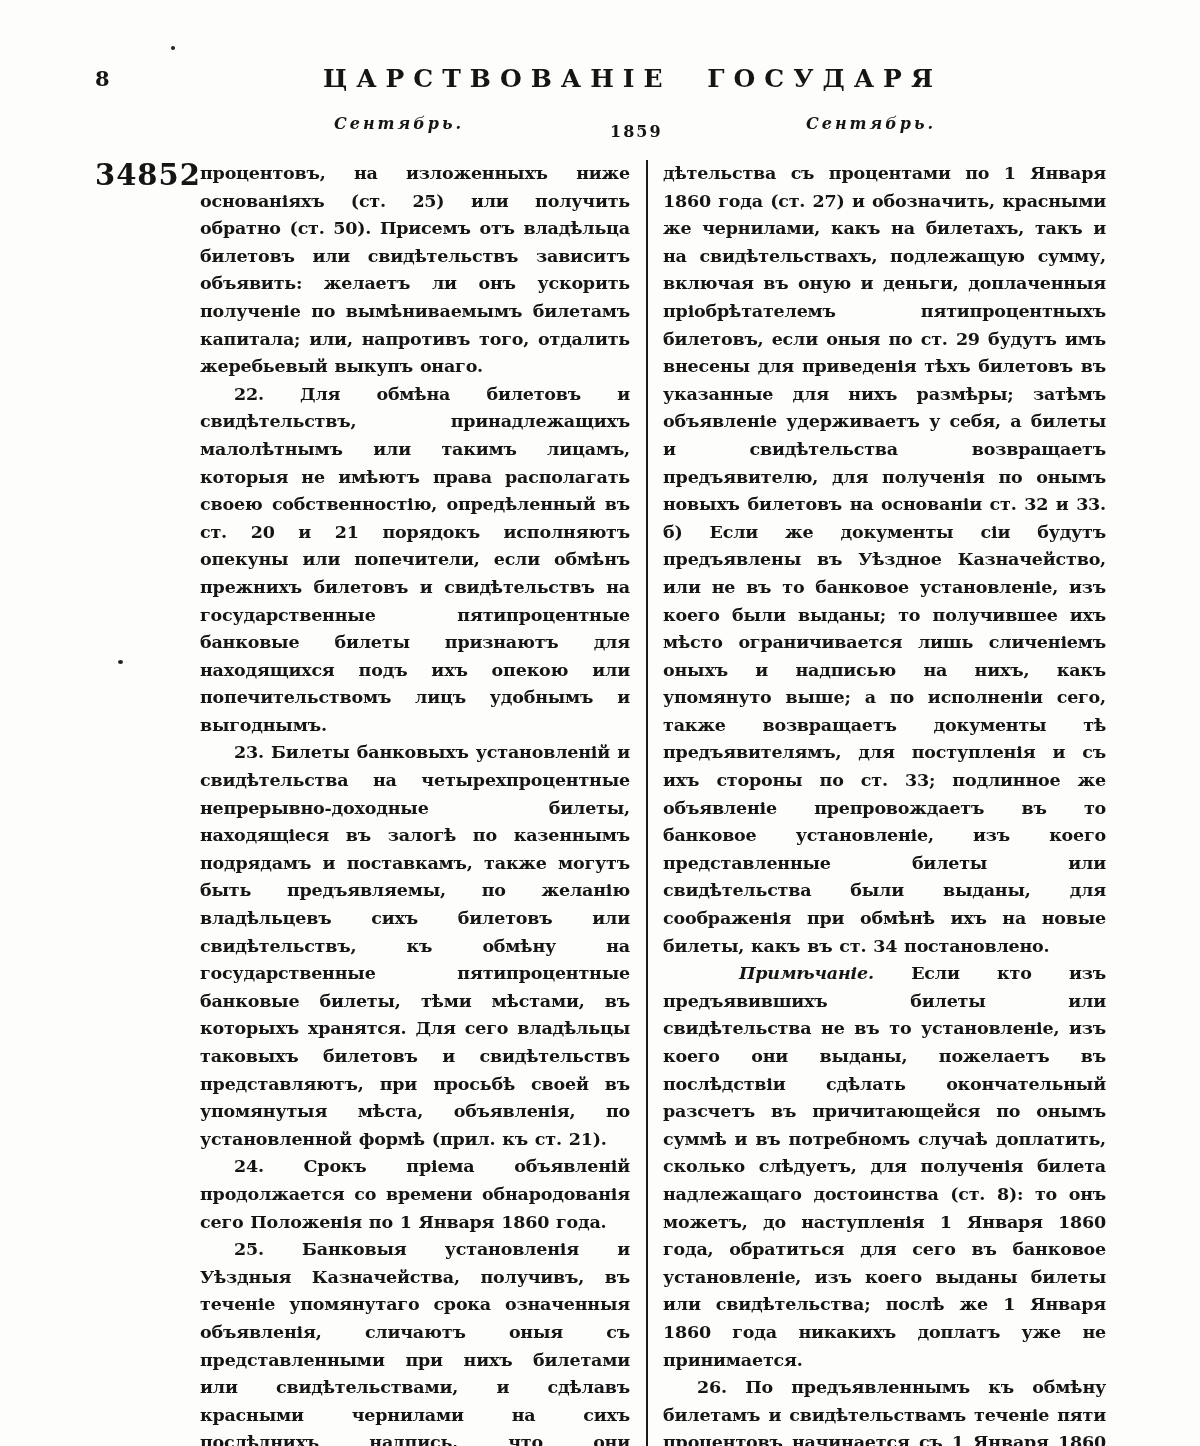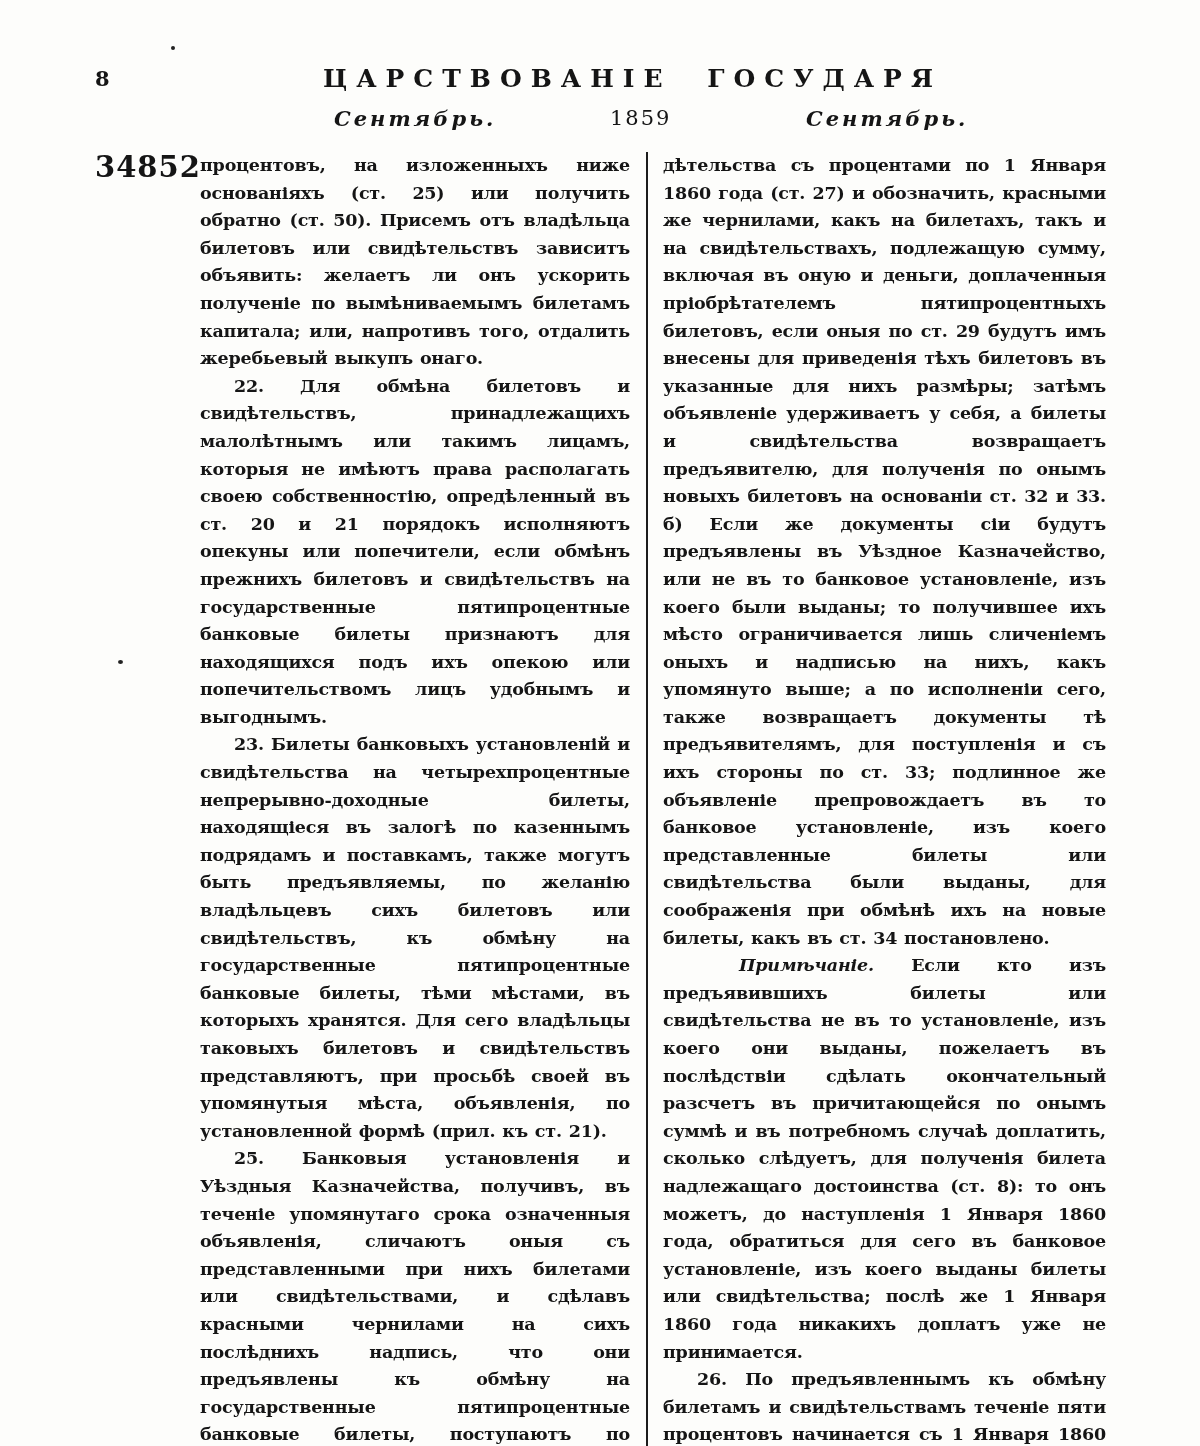--- a/index.html
+++ b/index.html
@@ -20,25 +20,25 @@
     position: absolute; left: 95px; top: 2px;
     font-size: 21px; font-weight: bold;
   }
   .doc-title {
     margin: 0; padding-left: 65px;
     text-align: center;
     font-size: 25px; font-weight: bold;
     letter-spacing: 9px; word-spacing: 18px;
     white-space: nowrap;
   }
-  .header-row2 { position: relative; height: 30px; margin-top: 8px; font-size: 21px; font-weight: bold; }
+  .header-row2 { position: relative; height: 30px; margin-top: 16px; font-size: 16px; font-weight: bold; }
   .month { font-style: italic; letter-spacing: 3px; position: absolute; top: 0; }
   .month-left { left: 334px; }
   .month-right { left: 806px; }
-  .year { position: absolute; left: 610px; top: 0; letter-spacing: 2px; font-weight: normal; }
+  .year { position: absolute; left: 610px; top: 8px; letter-spacing: 2px; font-weight: bold; }
   
   .page-body {
     display: grid;
     grid-template-columns: 105px 430px 33px 443px;
     padding: 16px 0 0 95px;
     align-items: stretch;
   }
   .margin-number {
     font-size: 29px; font-weight: bold;
     letter-spacing: 1px; line-height: 30px;
@@ -83,20 +83,21 @@
   </header>
 
   <div class="page-body">
 
     <div class="margin-number">34852</div>
 
     <div class="col left-col">
       <p class="no-indent">процентовъ, на изложенныхъ ниже основаніяхъ (ст. 25) или получить обратно (ст. 50). Присемъ отъ владѣльца билетовъ или свидѣтельствъ зависитъ объявить: желаетъ ли онъ ускорить полученіе по вымѣниваемымъ билетамъ капитала; или, напротивъ того, отдалить жеребьевый выкупъ онаго.</p>
       <p>22. Для обмѣна билетовъ и свидѣтельствъ, принадлежащихъ малолѣтнымъ или такимъ лицамъ, которыя не имѣютъ права располагать своею собственностію, опредѣленный въ ст. 20 и 21 порядокъ исполняютъ опекуны или попечители, если обмѣнъ прежнихъ билетовъ и свидѣтельствъ на государственные пятипроцентные банковые билеты признаютъ для находящихся подъ ихъ опекою или попечительствомъ лицъ удобнымъ и выгоднымъ.</p>
       <p>23. Билеты банковыхъ установленій и свидѣтельства на четырехпроцентные непрерывно-доходные билеты, находящіеся въ залогѣ по казеннымъ подрядамъ и поставкамъ, также могутъ быть предъявляемы, по желанію владѣльцевъ сихъ билетовъ или свидѣтельствъ, къ обмѣну на государственные пятипроцентные банковые билеты, тѣми мѣстами, въ которыхъ хранятся. Для сего владѣльцы таковыхъ билетовъ и свидѣтельствъ представляютъ, при просьбѣ своей въ упомянутыя мѣста, объявленія, по установленной формѣ (прил. къ ст. 21).</p>
+      <p>24. Срокъ пріема объявленій продолжается со времени обнародованія сего Положенія по 1 Января 1860 года.</p>
       <p>25. Банковыя установленія и Уѣздныя Казначейства, получивъ, въ теченіе упомянутаго срока означенныя объявленія, сличаютъ оныя съ представленными при нихъ билетами или свидѣтельствами, и сдѣлавъ красными чернилами на сихъ послѣднихъ надпись, что они предъявлены къ обмѣну на государственные пятипроцентные банковые билеты, поступаютъ по нижеслѣдующему порядку: а) Если билеты или свидѣтельства предъявлены въ то банковое установленіе, которое ихъ выдало: то оно, независимо отъ сказаннаго сличенія и надписи, обязывается повѣрить сіи документы съ своими книгами; вычислить стоимость билета или сви-</p>
     </div>
 
     <div class="divider-cell">
       <div class="column-divider"></div>
     </div>
 
     <div class="col right-col">
       <p class="no-indent">дѣтельства съ процентами по 1 Января 1860 года (ст. 27) и обозначить, красными же чернилами, какъ на билетахъ, такъ и на свидѣтельствахъ, подлежащую сумму, включая въ оную и деньги, доплаченныя пріобрѣтателемъ пятипроцентныхъ билетовъ, если оныя по ст. 29 будутъ имъ внесены для приведенія тѣхъ билетовъ въ указанные для нихъ размѣры; затѣмъ объявленіе удерживаетъ у себя, а билеты и свидѣтельства возвращаетъ предъявителю, для полученія по онымъ новыхъ билетовъ на основаніи ст. 32 и 33. б) Если же документы сіи будутъ предъявлены въ Уѣздное Казначейство, или не въ то банковое установленіе, изъ коего были выданы; то получившее ихъ мѣсто ограничивается лишь сличеніемъ оныхъ и надписью на нихъ, какъ упомянуто выше; а по исполненіи сего, также возвращаетъ документы тѣ предъявителямъ, для поступленія и съ ихъ стороны по ст. 33; подлинное же объявленіе препровождаетъ въ то банковое установленіе, изъ коего представленные билеты или свидѣтельства были выданы, для соображенія при обмѣнѣ ихъ на новые билеты, какъ въ ст. 34 постановлено.</p>
       <p><em class="note-lead">Примѣчаніе.</em> <span>Если кто изъ предъявившихъ билеты или свидѣтельства не въ то установленіе, изъ коего они выданы, пожелаетъ въ послѣдствіи сдѣлать окончательный разсчетъ въ причитающейся по онымъ суммѣ и въ потребномъ случаѣ доплатить, сколько слѣдуетъ, для полученія билета надлежащаго достоинства (ст. 8): то онъ можетъ, до наступленія 1 Января 1860 года, обратиться для сего въ банковое установленіе, изъ коего выданы билеты или свидѣтельства; послѣ же 1 Января 1860 года никакихъ доплатъ уже не принимается.</span></p>

